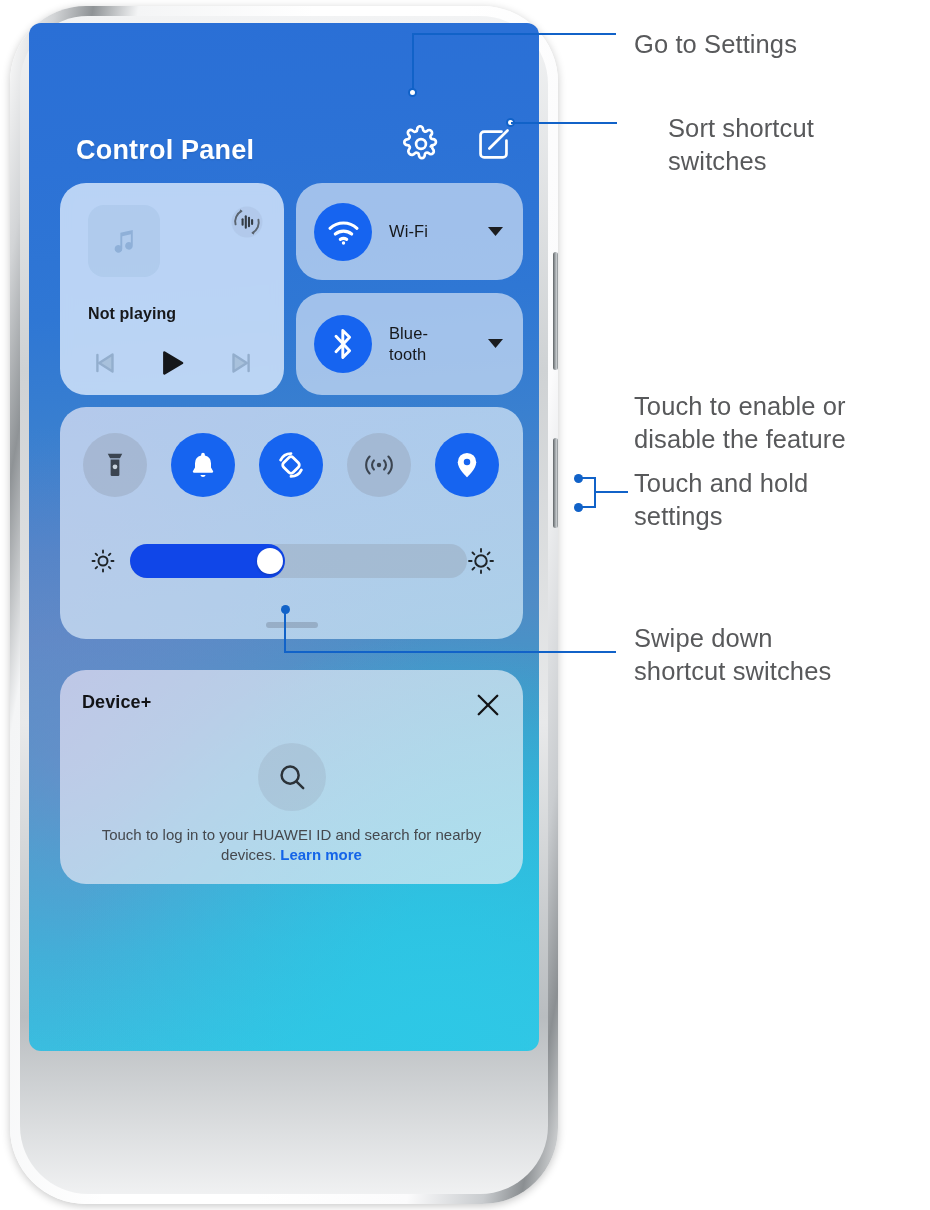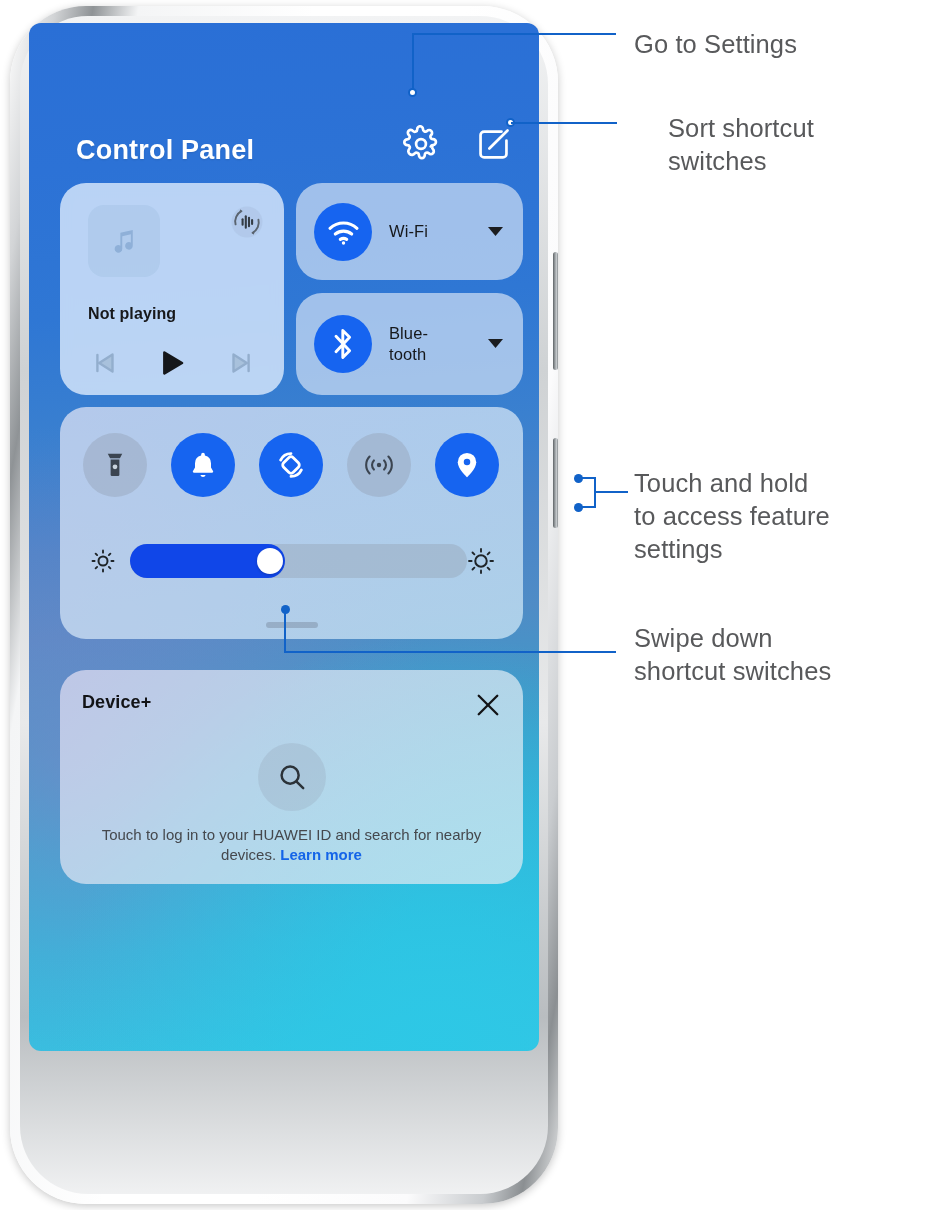--- a/index.html
+++ b/index.html
@@ -419,24 +419,27 @@
     <div>switches</div>
   </div>
 
   <div class="dot" style="left:574px; top:474px;"></div>
   <div class="dot" style="left:574px; top:503px;"></div>
   <div class="lead h" style="left:578px; top:477px; width:18px;"></div>
   <div class="lead h" style="left:578px; top:506px; width:18px;"></div>
   <div class="lead v" style="left:594px; top:477px; height:31px;"></div>
   <div class="lead h" style="left:594px; top:491px; width:34px;"></div>
 
+  <div class="ann" style="left:634px; top:390px; width:296px;">
+    <div>Touch to enable or</div>
+    <div>disable the feature</div>
+  </div>
 
   <div class="ann" style="left:634px; top:467px; width:296px;">
     <div>Touch and hold</div>
-    <div>to access feature</div>
     <div>settings</div>
   </div>
 
   <div class="dot" style="left:281px; top:605px;"></div>
   <div class="lead v" style="left:284px; top:608px; height:45px;"></div>
   <div class="lead h" style="left:284px; top:651px; width:332px;"></div>
 
   <div class="ann" style="left:634px; top:622px; width:296px;">
     <div>Swipe down</div>
     <div>shortcut switches</div>

